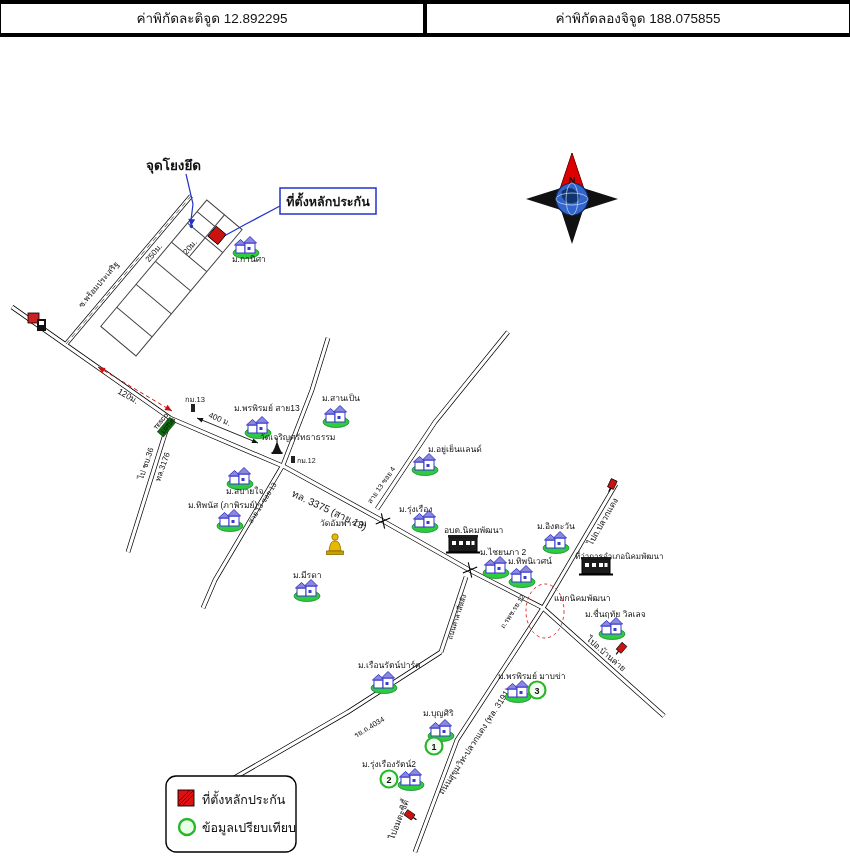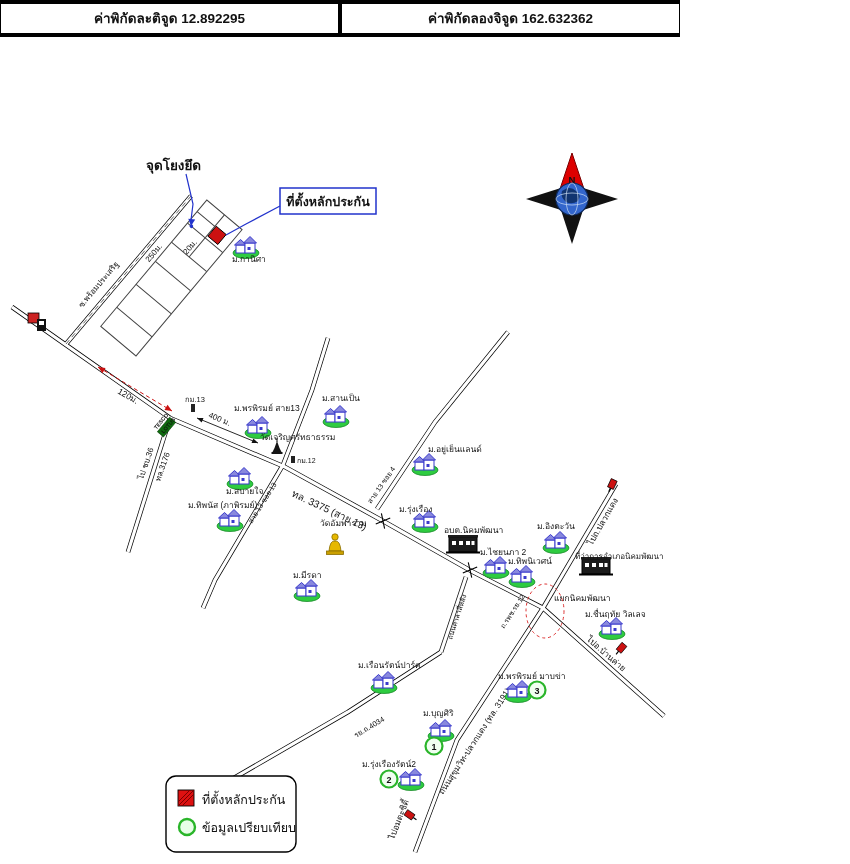--- a/index.html
+++ b/index.html
@@ -1,33 +1,33 @@
 <!DOCTYPE html>
 <html><head>
 <meta charset="utf-8">
 <style>
   html,body{margin:0;padding:0;background:#fff;}
   .page{position:relative;width:850px;height:864px;background:#fff;overflow:hidden;
         font-family:"Liberation Sans",sans-serif;}
-  .coord-table{position:absolute;top:0;left:0;width:680px;display:flex;
-               border-top:4px solid #000;border-bottom:3px solid #000;box-sizing:border-box;font-weight:bold;}
+  .coord-table{position:absolute;top:0;left:0;width:850px;display:flex;
+               border-top:4px solid #000;border-bottom:3px solid #000;box-sizing:border-box;}
   .coord-cell{flex:1;border:1px solid #000;border-top:none;height:29px;line-height:29px;
               text-align:center;font-size:13.5px;color:#111;background:#fff;}
   .coord-cell.first{border-right:3px solid #000;}
   svg{position:absolute;top:0;left:0;}
   svg text{font-family:"Liberation Sans",sans-serif;fill:#111;}
 </style>
 </head>
 <body>
 
 <div class="page">
 
   <div class="coord-table">
     <div class="coord-cell first">ค่าพิกัดละติจูด 12.892295</div>
-    <div class="coord-cell">ค่าพิกัดลองจิจูด 162.632362</div>
+    <div class="coord-cell">ค่าพิกัดลองจิจูด 188.075855</div>
   </div>
 
   <svg width="850" height="864" viewBox="0 0 850 864">
     <defs>
       <g id="vil">
         <ellipse cx="0" cy="6" rx="13" ry="5.5" fill="#2ecc40" stroke="#1a8a2a" stroke-width="0.8"></ellipse>
         <rect x="-10" y="-2" width="9" height="8" fill="#fff" stroke="#3a3acc" stroke-width="1"></rect>
         <polygon points="-11.5,-2 -5.5,-7.5 0.5,-2" fill="#8888dd" stroke="#3a3acc" stroke-width="1"></polygon>
         <rect x="-1" y="-4" width="10" height="10" fill="#fff" stroke="#3a3acc" stroke-width="1"></rect>
         <polygon points="-2.5,-4 4,-10.5 10.5,-4" fill="#8888dd" stroke="#3a3acc" stroke-width="1"></polygon>

